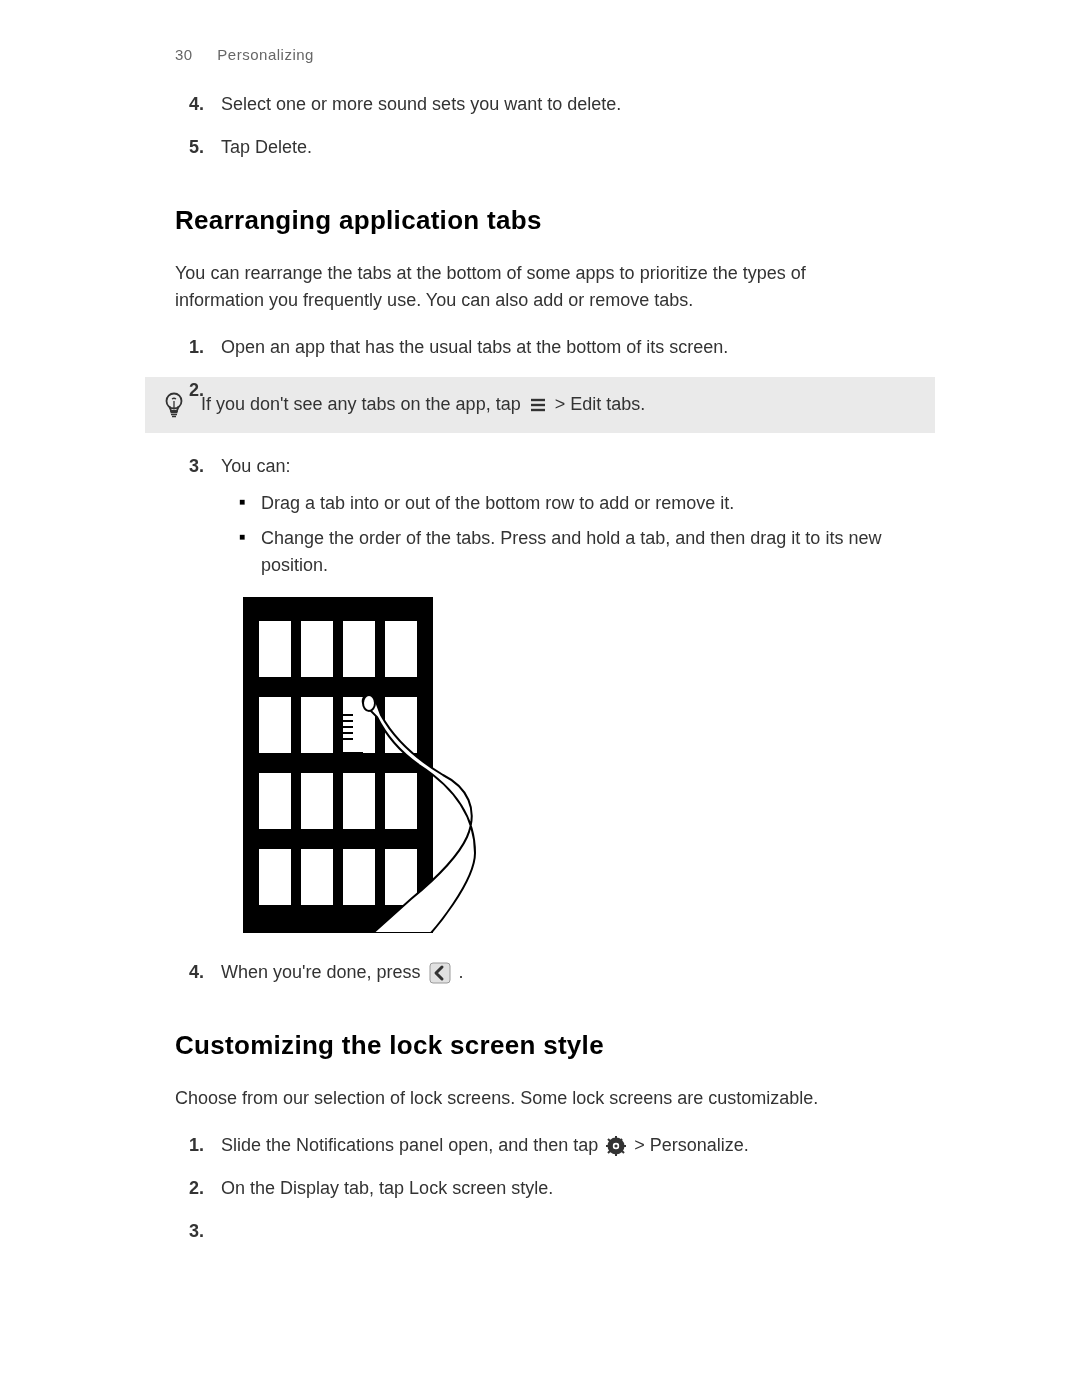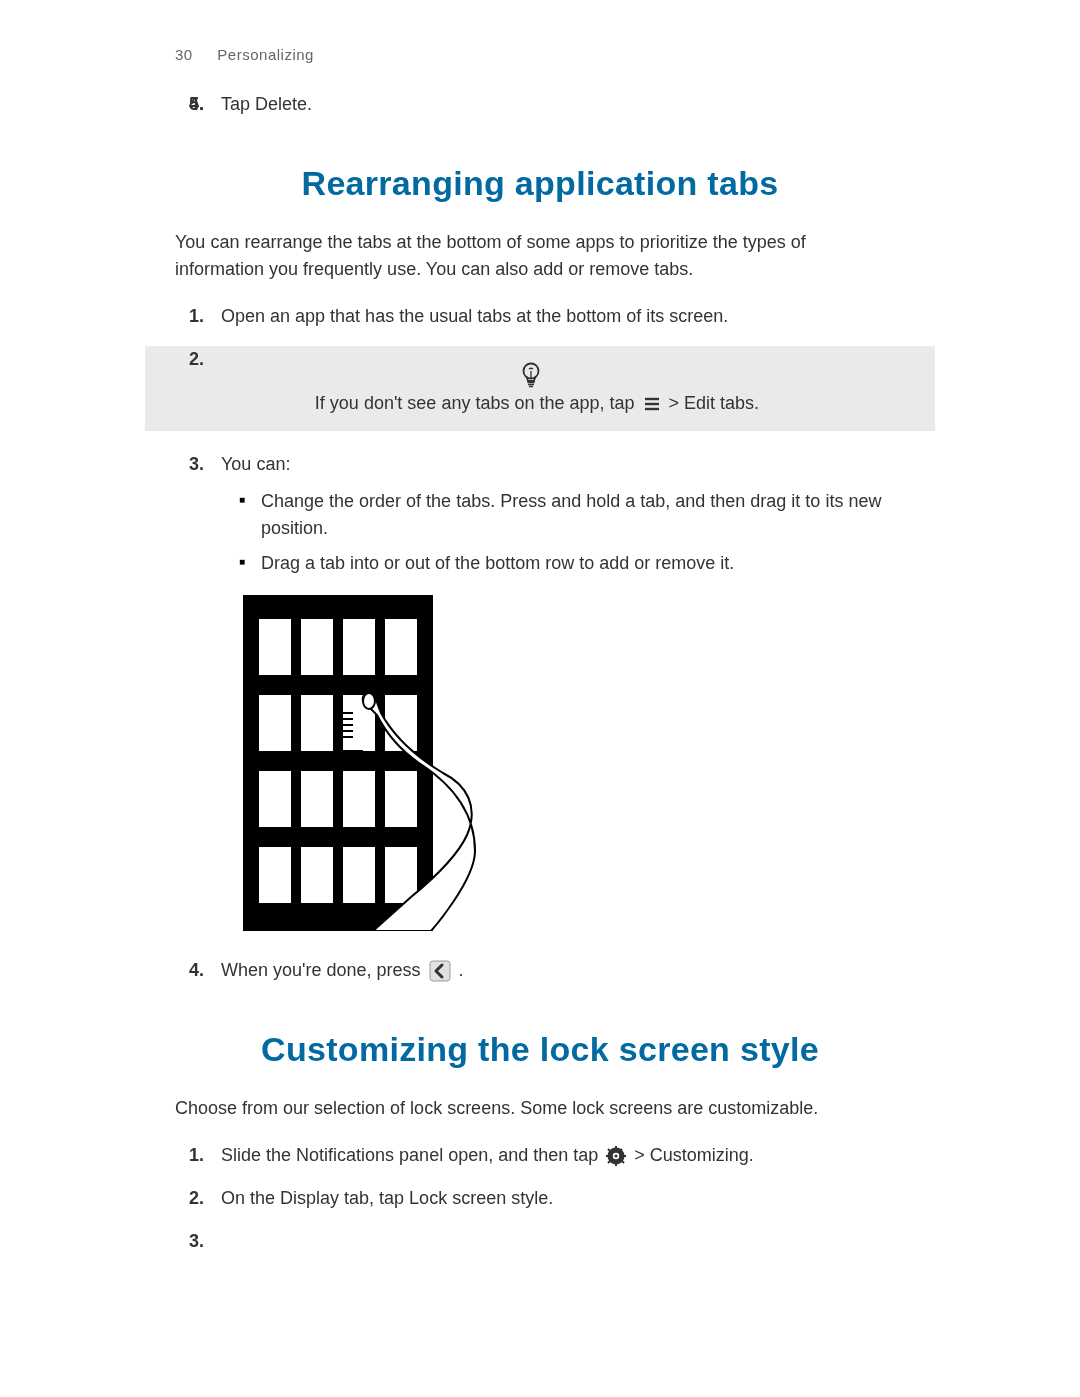--- a/index.html
+++ b/index.html
@@ -19,26 +19,25 @@
     position: relative;
   }
   .header {
     font-size: 15px;
     color: #666;
     margin-bottom: 24px;
     letter-spacing: 0.5px;
   }
   .header .pnum { margin-right: 20px; }
   h2.section-title {
-    font-size: 34px;
+    font-size: 26px;
     font-weight: 600;
-    color: #0369a1;
+    color: #000000;
     margin: 40px 0 20px 0;
     letter-spacing: 0.3px;
-    text-align: center;
   }
   p.intro { margin: 0 8px 20px 0; color: #333; font-size: 18px; }
   ol.steps {
     list-style: none;
     margin: 0 0 0 0;
     padding: 0 0 0 46px;
   }
   ol.steps > li {
     position: relative;
     padding-left: 0;
@@ -56,21 +55,20 @@
   .tip-box {
     background: #eaeaea;
     margin: 16px 0 20px -30px;
     width: calc(100% + 60px);
     padding: 14px 20px 14px 14px;
     box-sizing: border-box;
     display: flex;
     align-items: center;
     font-size: 18px;
     color: #333;
-    flex-direction: column;
   }
   .tip-box .bulb-wrap {
     width: 30px;
     flex: 0 0 30px;
     display: flex;
     align-items: center;
     justify-content: center;
     margin-right: 12px;
   }
   .tip-box .tip-text { flex: 1; }
@@ -108,20 +106,21 @@
 <div class="page">
 
   <div class="header">
     <span class="pnum">30</span>
     <span>Personalizing</span>
   </div>
 
   <ol class="steps">
     <li>
       <span class="num">4.</span>
+      <span>Select one or more sound sets you want to delete.</span>
     </li>
     <li>
       <span class="num">5.</span>
       <span>Tap </span><span class="bold-inline">Delete</span><span>.</span>
     </li>
   </ol>
 
   <h2 class="section-title">Rearranging application tabs</h2>
 
   <p class="intro">You can rearrange the tabs at the bottom of some apps to prioritize the types of information you frequently use. You can also add or remove tabs.</p>
@@ -159,22 +158,22 @@
       </span>
       <span> &gt; </span><span class="bold-inline">Edit tabs</span><span>.</span>
     </span>
   </div>
 
   <ol class="steps">
     <li>
       <span class="num">3.</span>
       <span>You can:</span>
       <ul class="sub">
+        <li>Drag a tab into or out of the bottom row to add or remove it.</li>
         <li>Change the order of the tabs. Press and hold a tab, and then drag it to its new position.</li>
-        <li>Drag a tab into or out of the bottom row to add or remove it.</li>
       </ul>
 
       <div class="phone-figure">
         <svg width="234" height="336" viewBox="0 0 234 336">
 
           <rect x="0" y="0" width="190" height="336" fill="#000"></rect>
 
           <g fill="#fff">
             <rect x="16" y="24" width="32" height="56"></rect>
             <rect x="58" y="24" width="32" height="56"></rect>
@@ -261,21 +260,21 @@
             <rect x="0" y="9" width="4" height="2"></rect>
             <rect x="16" y="9" width="4" height="2"></rect>
             <rect x="2.4" y="2.4" width="2" height="4" transform="rotate(-45 3.4 4.4)"></rect>
             <rect x="15.6" y="13.6" width="2" height="4" transform="rotate(-45 16.6 15.6)"></rect>
             <rect x="13.6" y="2.4" width="2" height="4" transform="rotate(45 14.6 4.4)"></rect>
             <rect x="2.4" y="13.6" width="2" height="4" transform="rotate(45 3.4 15.6)"></rect>
           </g>
           <circle cx="10" cy="10" r="3.2" fill="#fff"></circle>
           <circle cx="10" cy="10" r="1.6" fill="#333"></circle>
         </svg>
-      </span><span> &gt; </span><span class="bold-inline">Customizing</span><span>.</span>
+      </span><span> &gt; </span><span class="bold-inline">Personalize</span><span>.</span>
     </li>
     <li>
       <span class="num">2.</span>
       <span>On the Display tab, tap </span><span class="bold-inline">Lock screen style</span><span>.</span>
     </li>
     <li>
       <span class="num">3.</span>
     </li>
   </ol>
 

